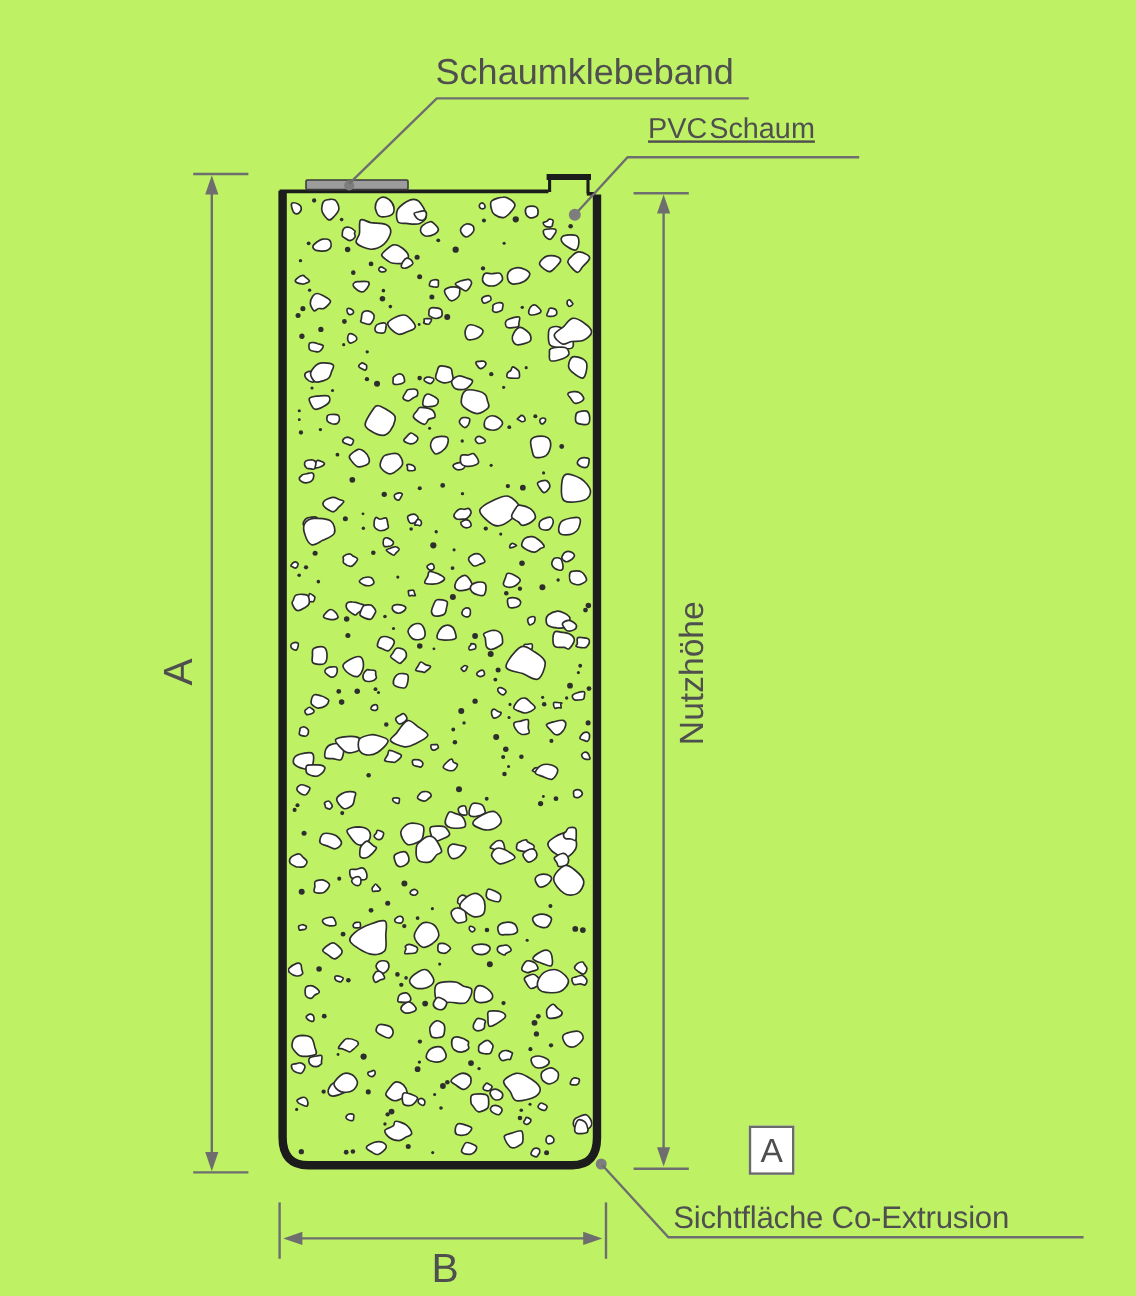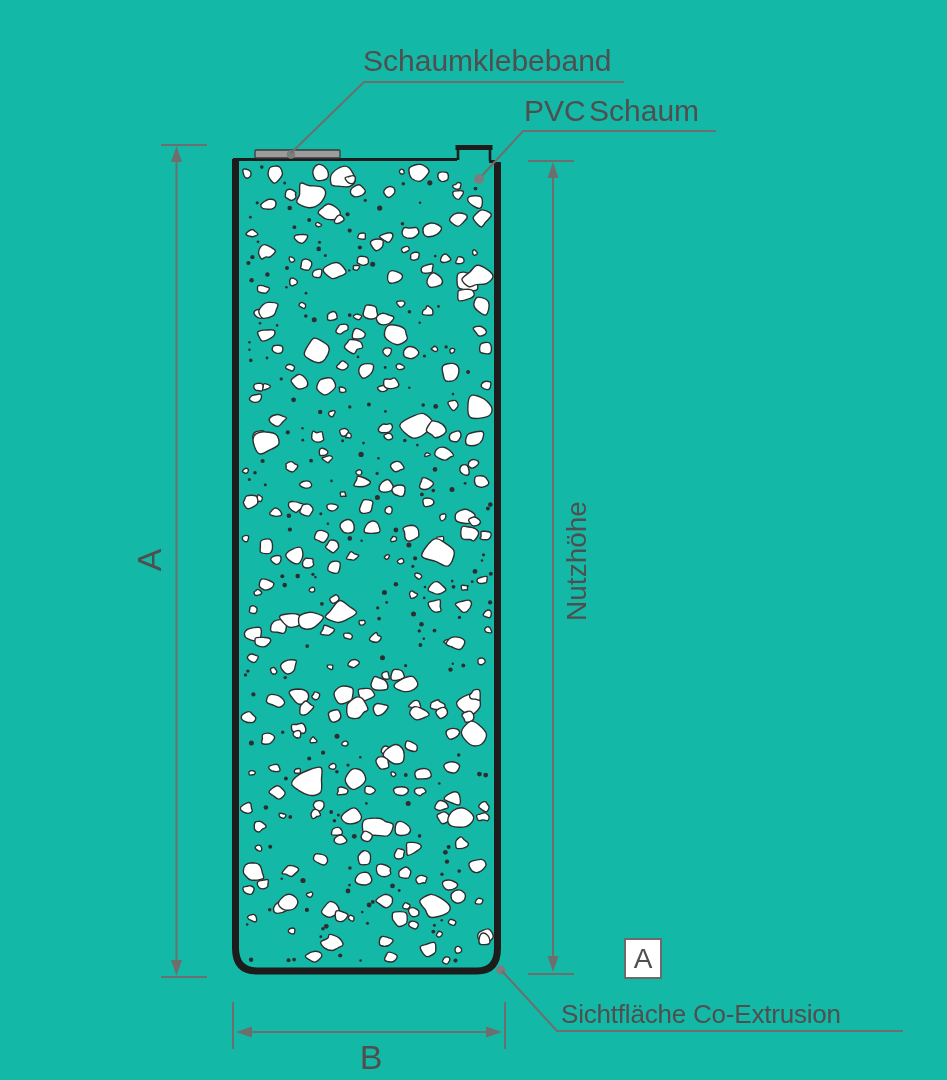--- a/index.html
+++ b/index.html
@@ -1,34 +1,34 @@
 <!DOCTYPE html>
 <html><head>
 <meta charset="utf-8">
 <style>
   html, body { margin: 0; padding: 0; background: #ffffff; }
   .stage {
     position: relative;
     width: 947px;
     height: 1080px;
-    background: #14b8a6;
+    background: #bef264;
     font-family: "Liberation Sans", sans-serif;
     overflow: hidden;
     text-align: center;
   }
   .stage svg { position: absolute; left: 0; top: 0; }
   .lbl {
     position: absolute;
     color: #4f4f4f;
     white-space: nowrap;
     line-height: 1;
     user-select: none;
   }
   .lbl-schaumklebeband { left: 363px; top: 46px;  font-size: 30px; }
-  .lbl-pvcschaum       { left: 524px; top: 96px;  font-size: 30px; word-spacing: -5px; }
+  .lbl-pvcschaum       { left: 540px; top: 96px;  font-size: 24px; word-spacing: -5px; text-decoration: underline; }
   .lbl-sichtflaeche    { left: 561px; top: 1001px; font-size: 26px; letter-spacing: -0.2px; }
   .rot {
     position: absolute;
     transform: translate(-50%, -50%) rotate(-90deg);
     white-space: nowrap;
     color: #4f4f4f;
     line-height: 1;
   }
   .lbl-dim-a     { left: 149px; top: 560px; font-size: 34px; }
   .lbl-nutzhoehe { left: 577px; top: 561px; font-size: 28px; }

